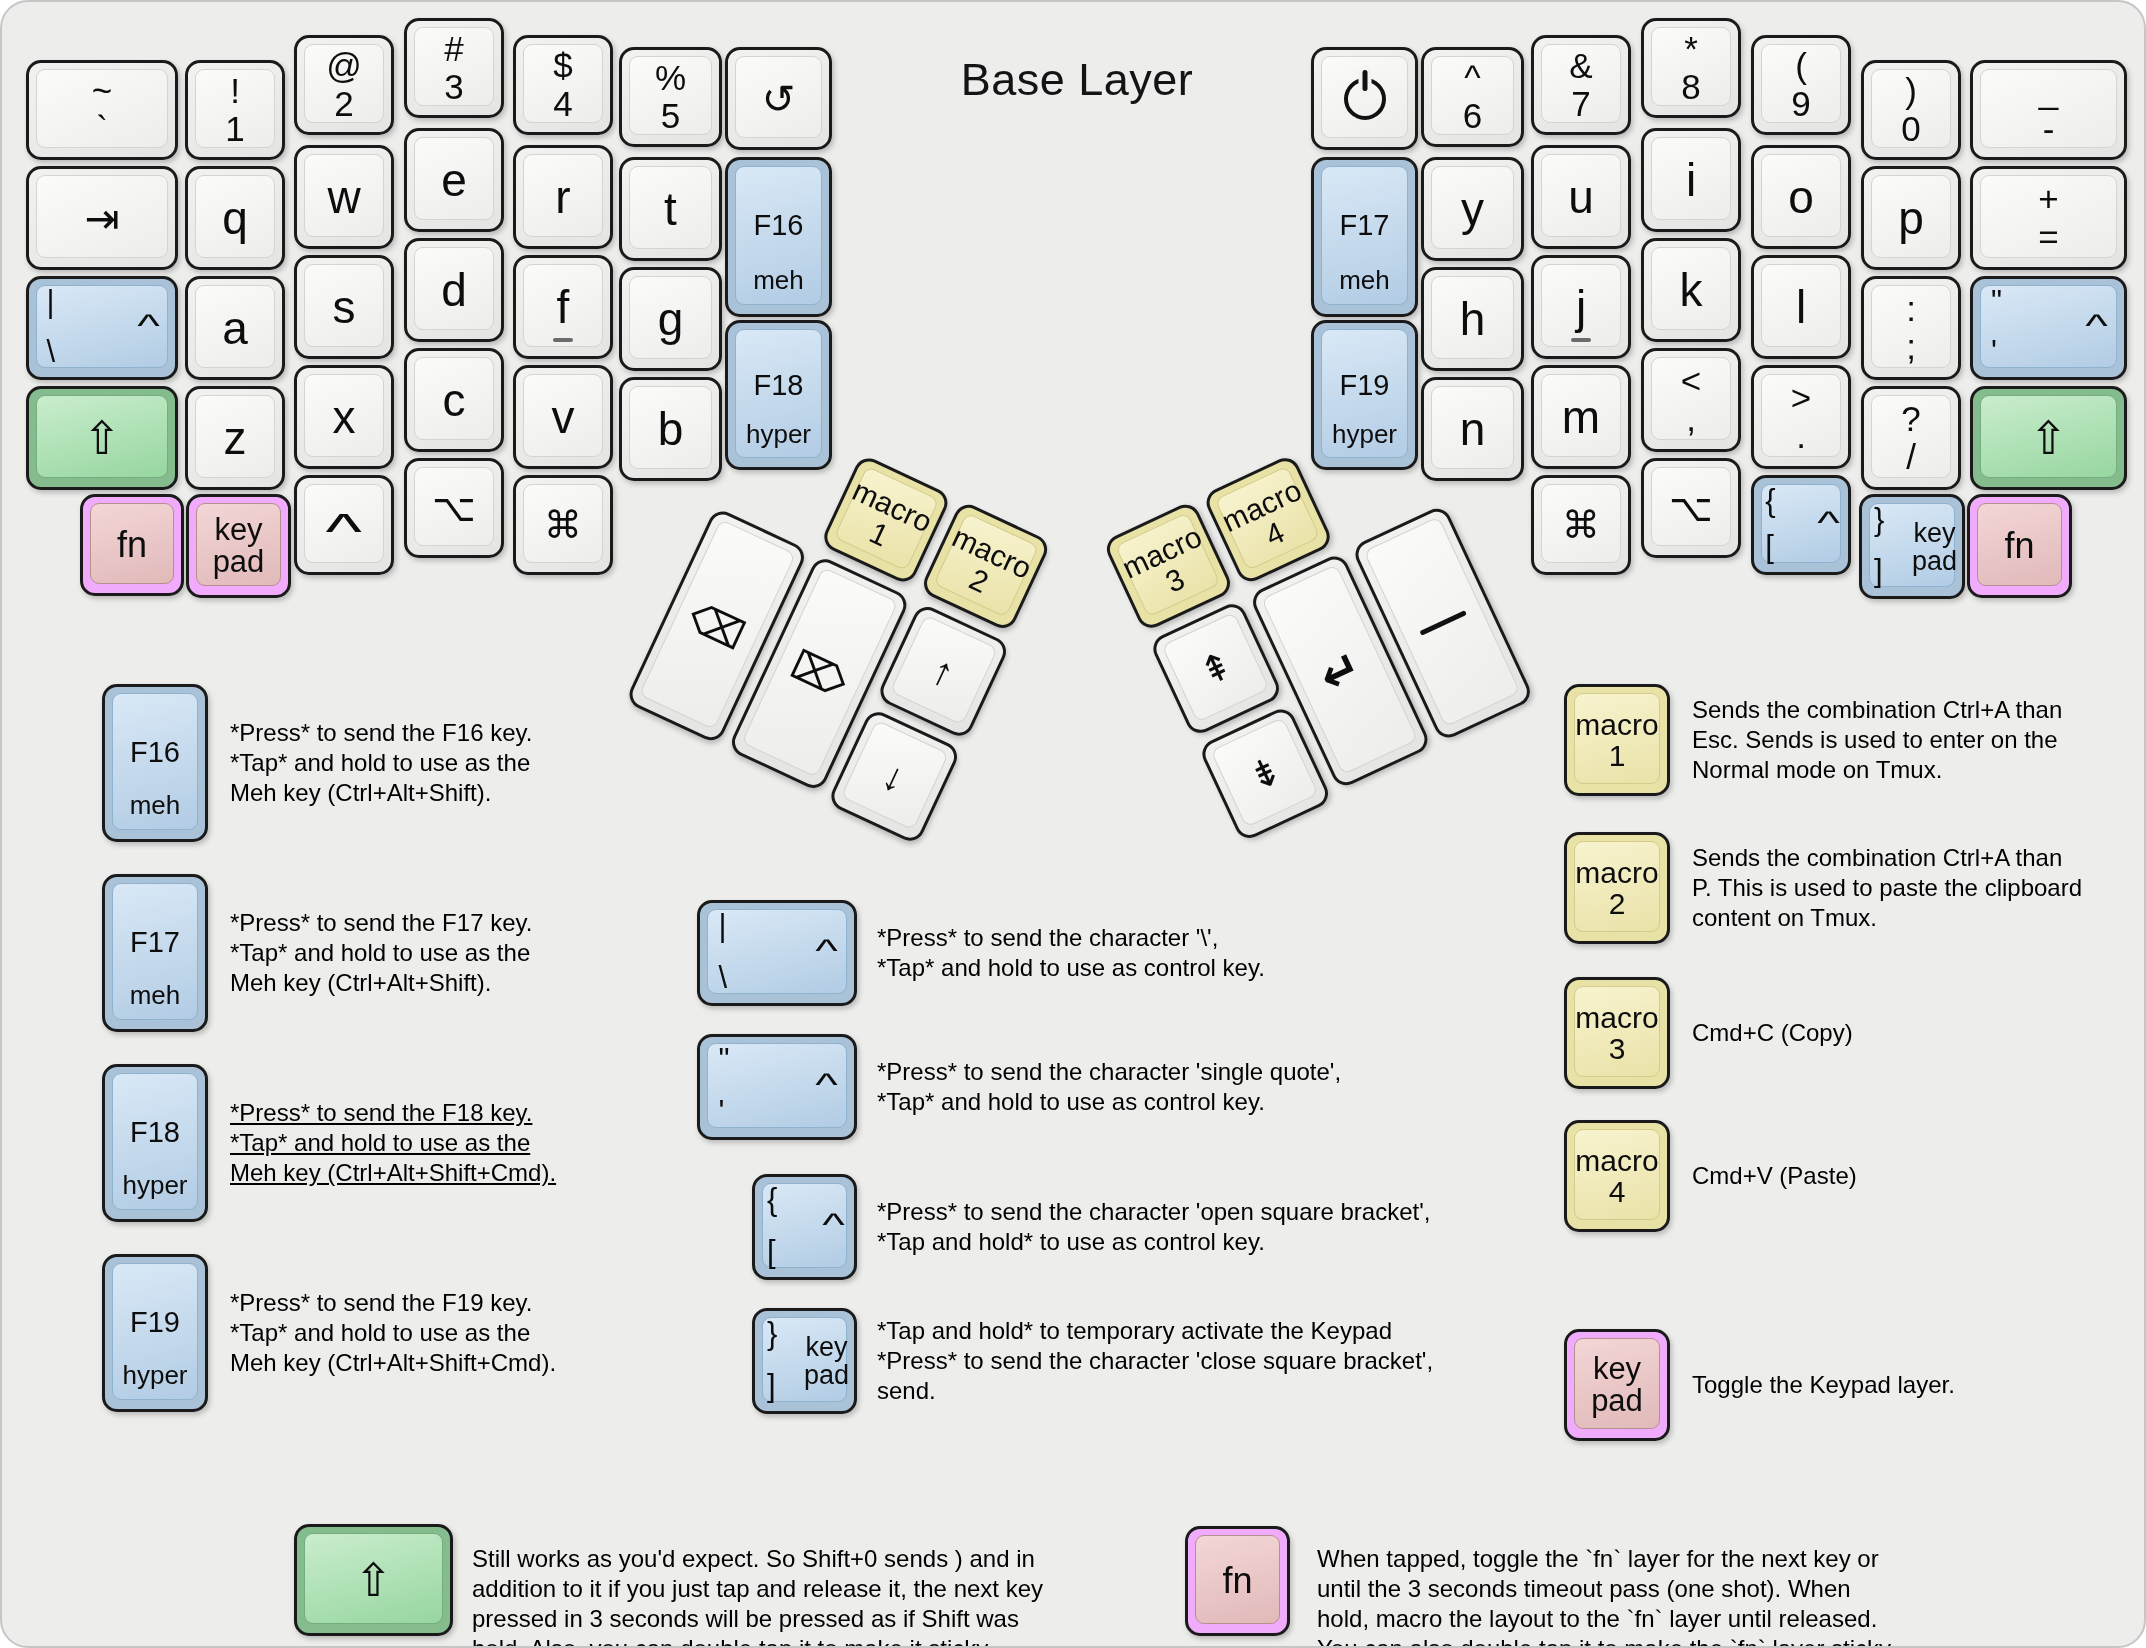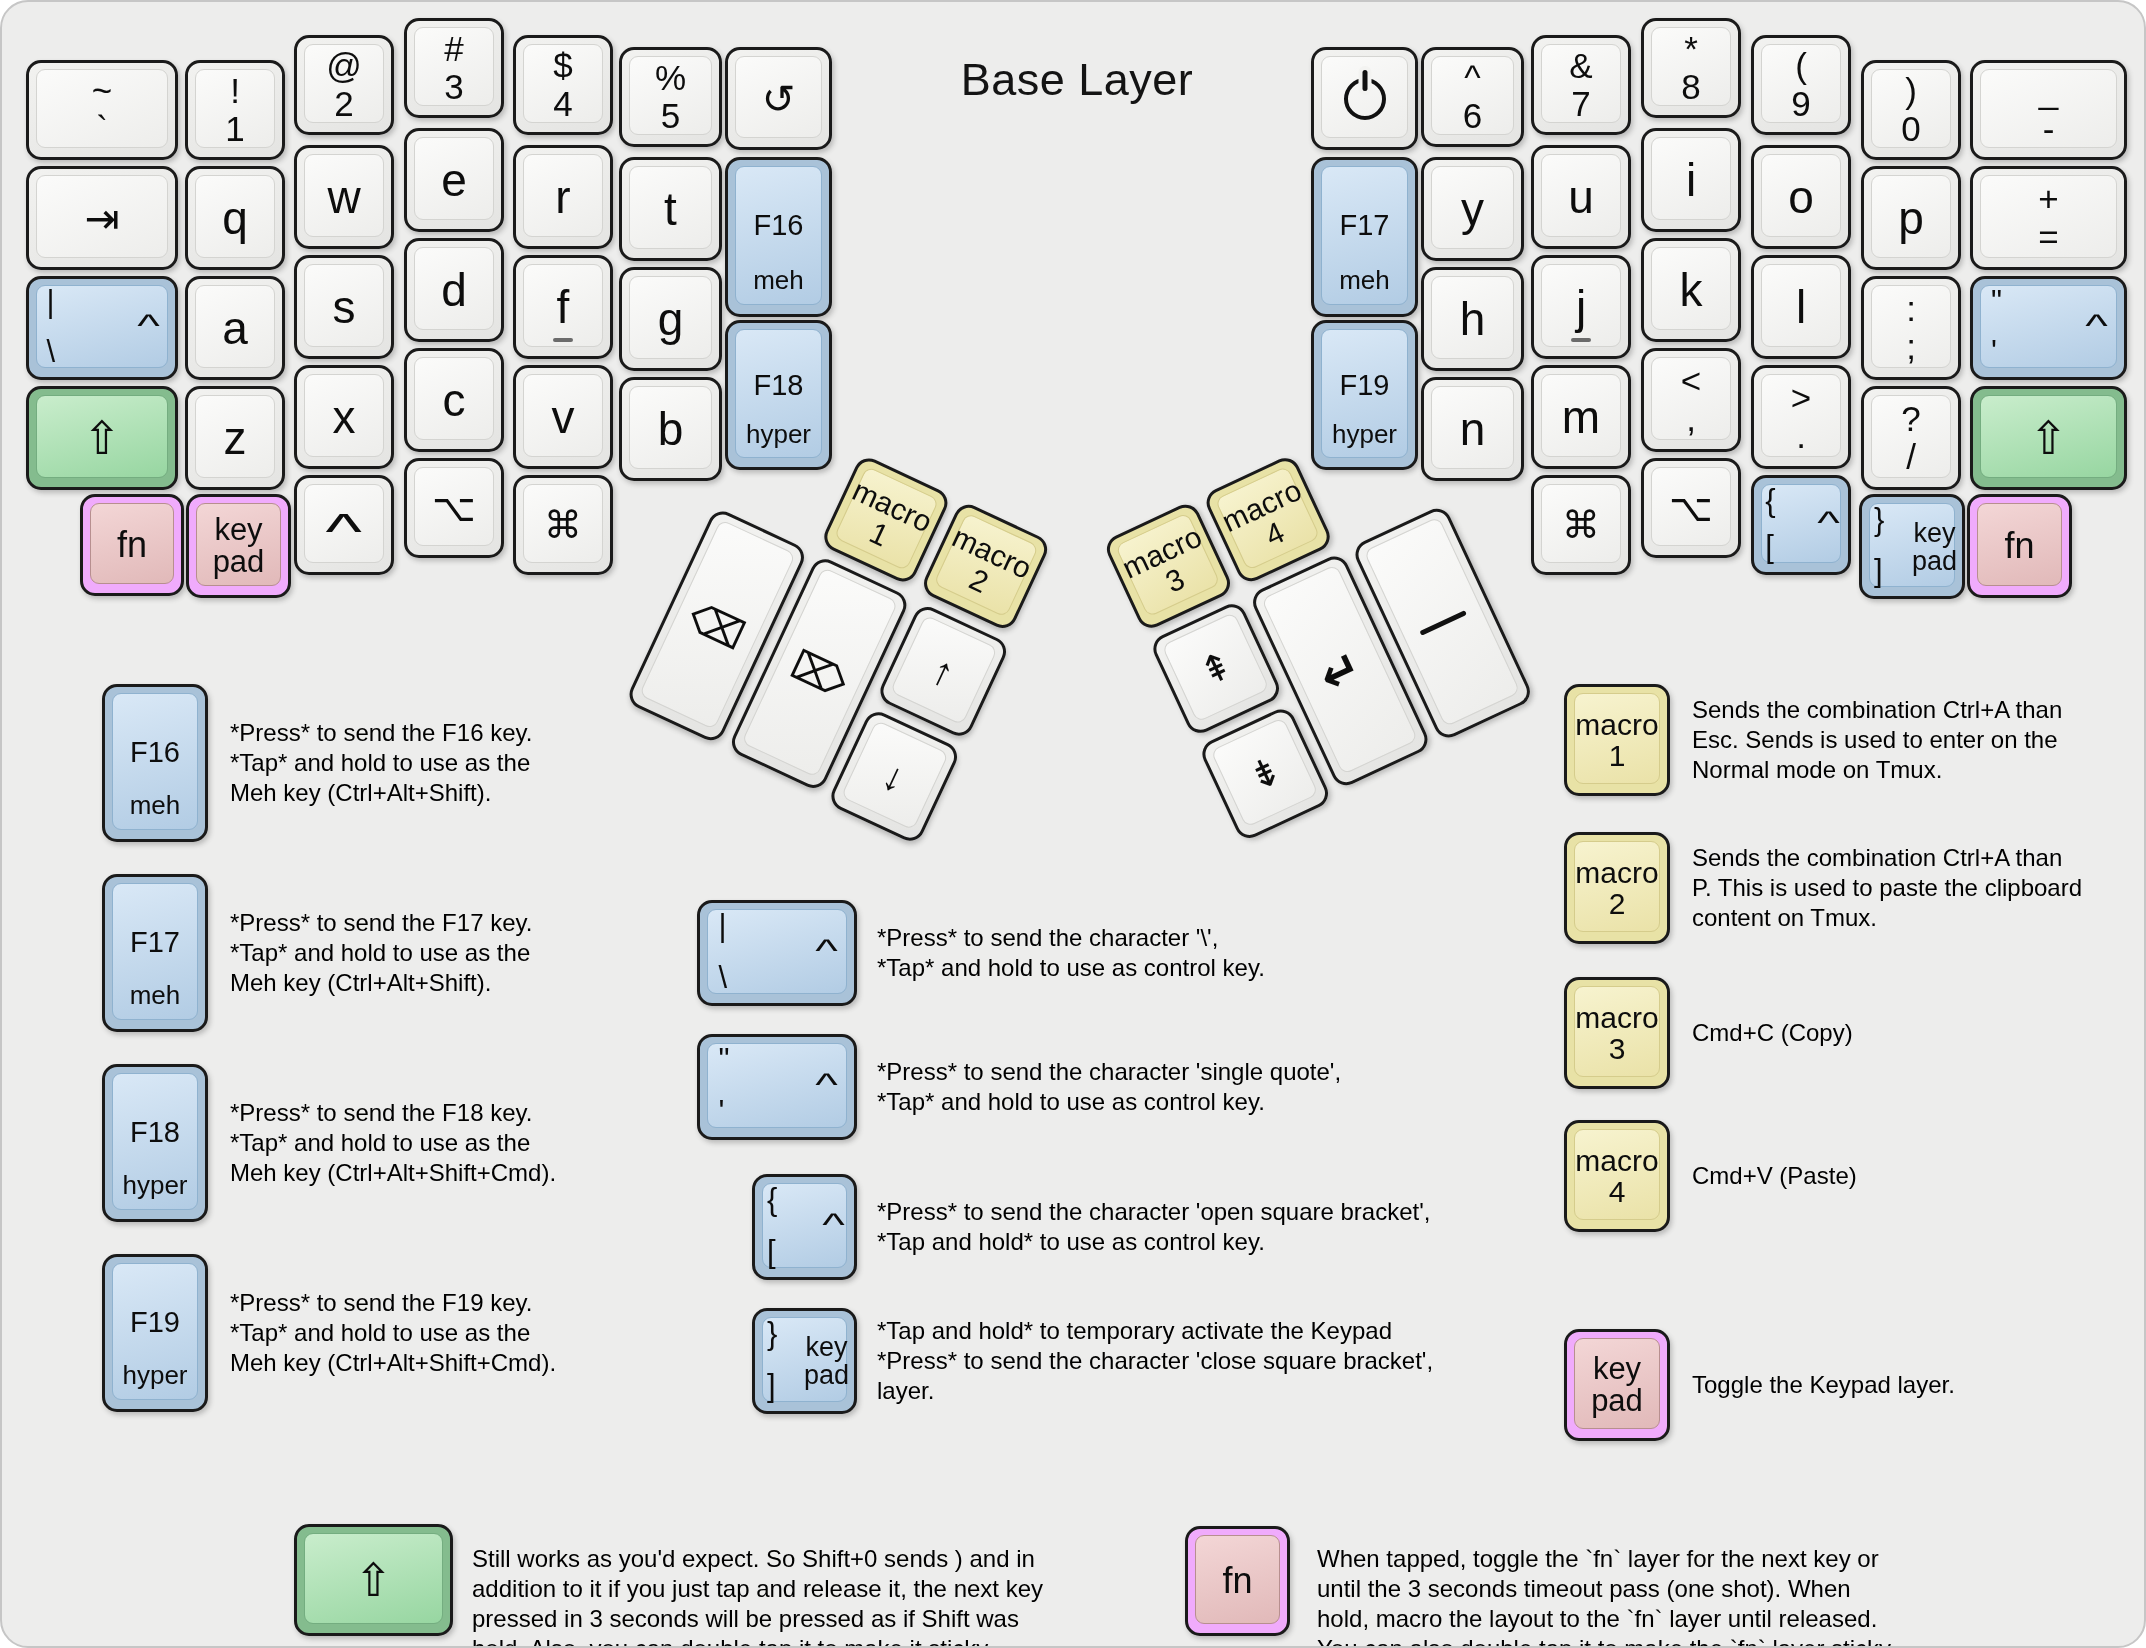--- a/index.html
+++ b/index.html
@@ -575,21 +575,21 @@
         <div>*Tap* and hold to use as the</div>
         <div>Meh key (Ctrl+Alt+Shift).</div>
       </div>
       <div class="key k-b" style="left: 100px; top: 1062px; width: 106px; height: 158px;">
         <div class="cap"></div>
         <div class="lab t-f">
           <span class="f-top">F18</span>
           <span class="f-bot">hyper</span>
         </div>
       </div>
-      <div class="ann" style="left: 228px; top: 1096px;">
+      <div class="ann" style="left: 228px; top: 1096px; text-decoration: underline;">
         <div>*Press* to send the F18 key.</div>
         <div>*Tap* and hold to use as the</div>
         <div>Meh key (Ctrl+Alt+Shift+Cmd).</div>
       </div>
       <div class="key k-b" style="left: 100px; top: 1252px; width: 106px; height: 158px;">
         <div class="cap"></div>
         <div class="lab t-f">
           <span class="f-top">F19</span>
           <span class="f-bot">hyper</span>
         </div>
@@ -641,21 +641,21 @@
         <div class="cap"></div>
         <div class="lab t-bk">
           <span class="d-tl">}</span>
           <span class="d-bl">]</span>
           <span class="bk-txt"><span>key</span><br><span>pad</span></span>
         </div>
       </div>
       <div class="ann" style="left: 875px; top: 1314px;">
         <div>*Tap and hold* to temporary activate the Keypad</div>
         <div>*Press* to send the character 'close square bracket',</div>
-        <div>layer.</div>
+        <div>send.</div>
       </div>
     </div>
   <div class="layer" id="ann-right">
       <div class="key k-y" style="left: 1562px; top: 682px; width: 106px; height: 112px;">
         <div class="cap"></div>
         <div class="lab t-2" style="font-size: 30px; line-height: 31px;">
           <span>macro</span>
           <span>1</span>
         </div>
       </div>

